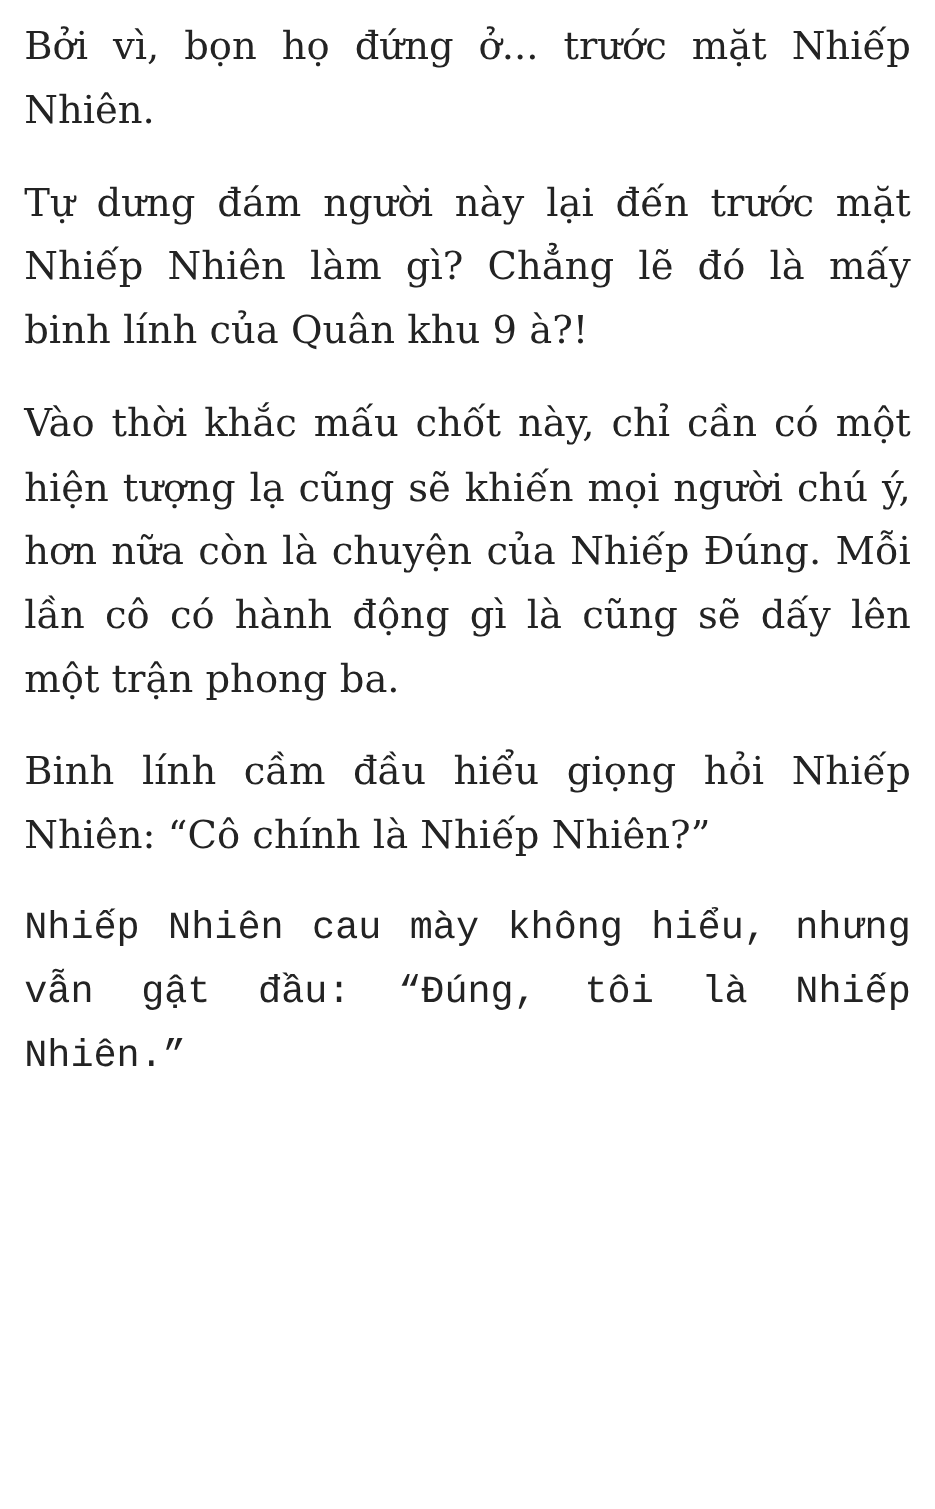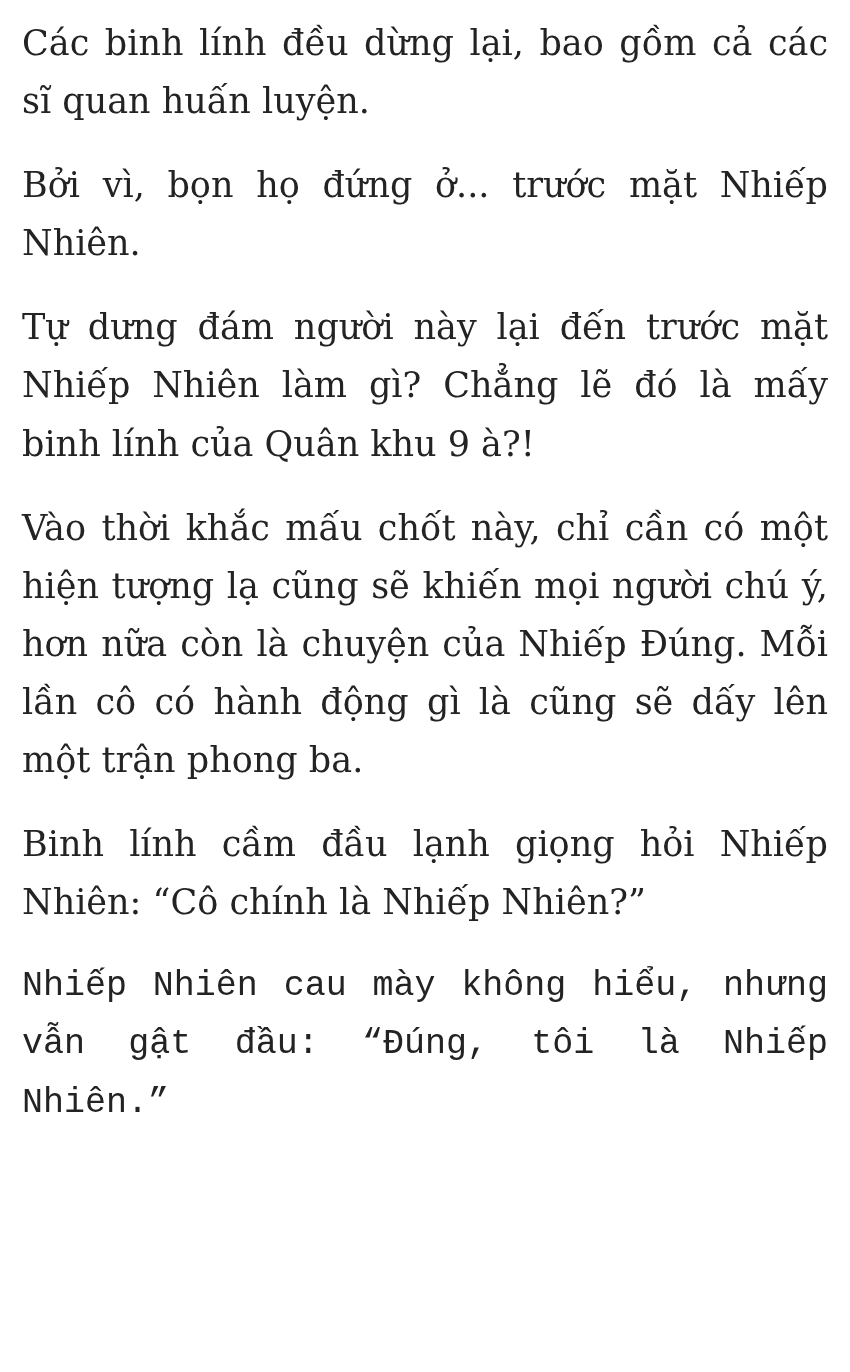--- a/index.html
+++ b/index.html
@@ -30,19 +30,18 @@
   }
   .para:last-child {
     margin-bottom: 0;
     font-family: Liberation Mono, monospace;
   }
 </style>
 </head>
 <body>
 
 <div class="reader">
-  <p class="para">Các binh lính đều dừng lại, bao gồm cả các sĩ quan huấn luyện.</p>
   <p class="para">Bởi vì, bọn họ đứng ở... trước mặt Nhiếp Nhiên.</p>
   <p class="para">Tự dưng đám người này lại đến trước mặt Nhiếp Nhiên làm gì? Chẳng lẽ đó là mấy binh lính của Quân khu 9 à?!</p>
   <p class="para">Vào thời khắc mấu chốt này, chỉ cần có một hiện tượng lạ cũng sẽ khiến mọi người chú ý, hơn nữa còn là chuyện của Nhiếp Đúng. Mỗi lần cô có hành động gì là cũng sẽ dấy lên một trận phong ba.</p>
-  <p class="para">Binh lính cầm đầu lạnh giọng hỏi Nhiếp Nhiên: “Cô chính là Nhiếp Nhiên?”</p>
+  <p class="para">Binh lính cầm đầu hiểu giọng hỏi Nhiếp Nhiên: “Cô chính là Nhiếp Nhiên?”</p>
   <p class="para">Nhiếp Nhiên cau mày không hiểu, nhưng vẫn gật đầu: “Đúng, tôi là Nhiếp Nhiên.”</p>
 </div>
 
 </body></html>

